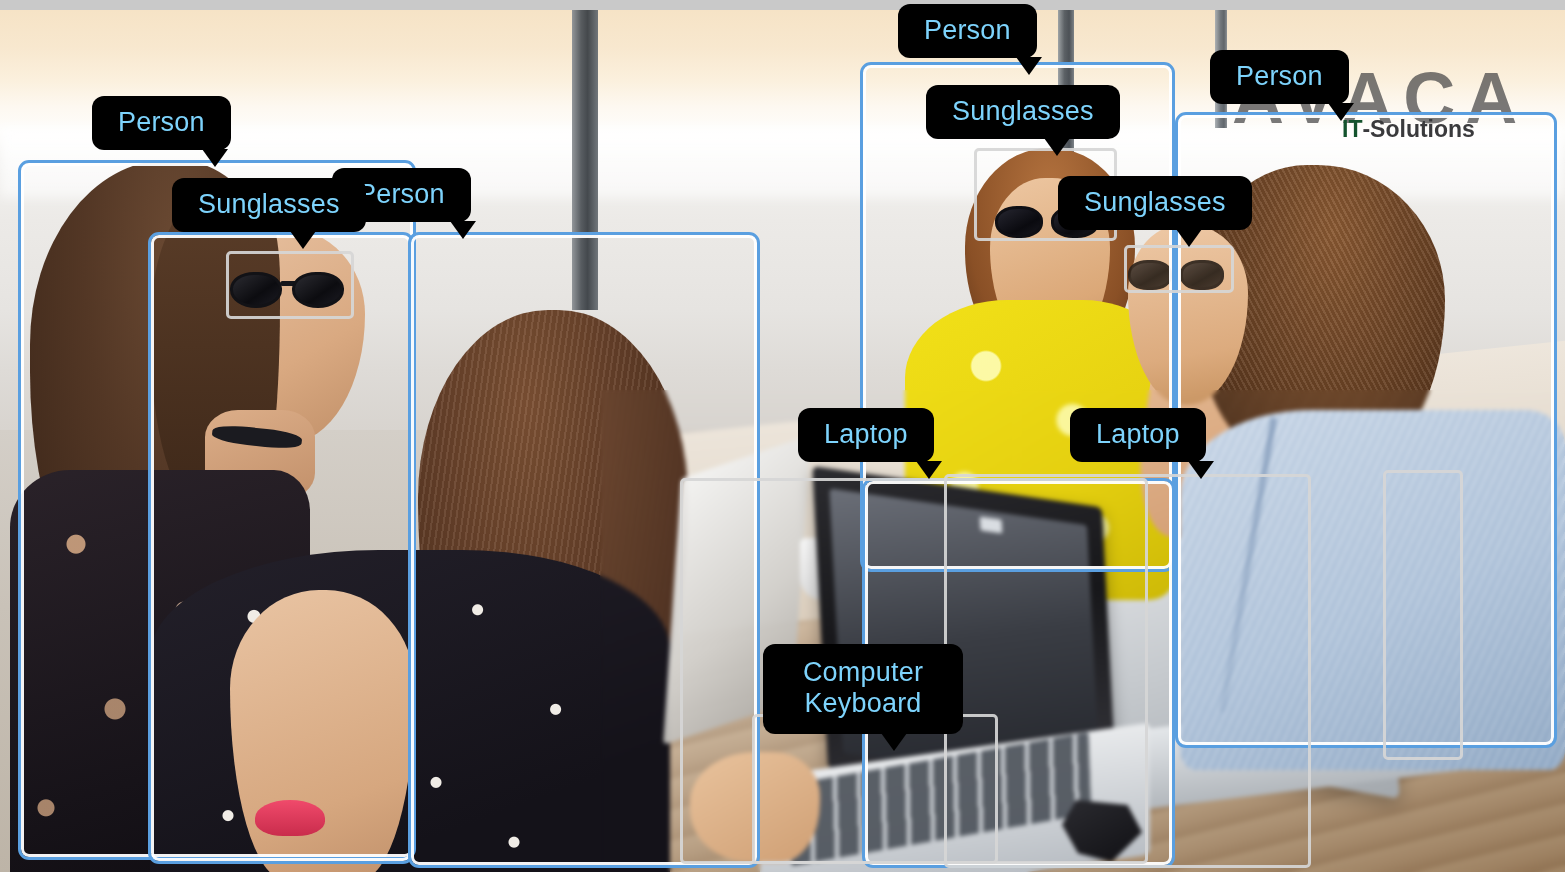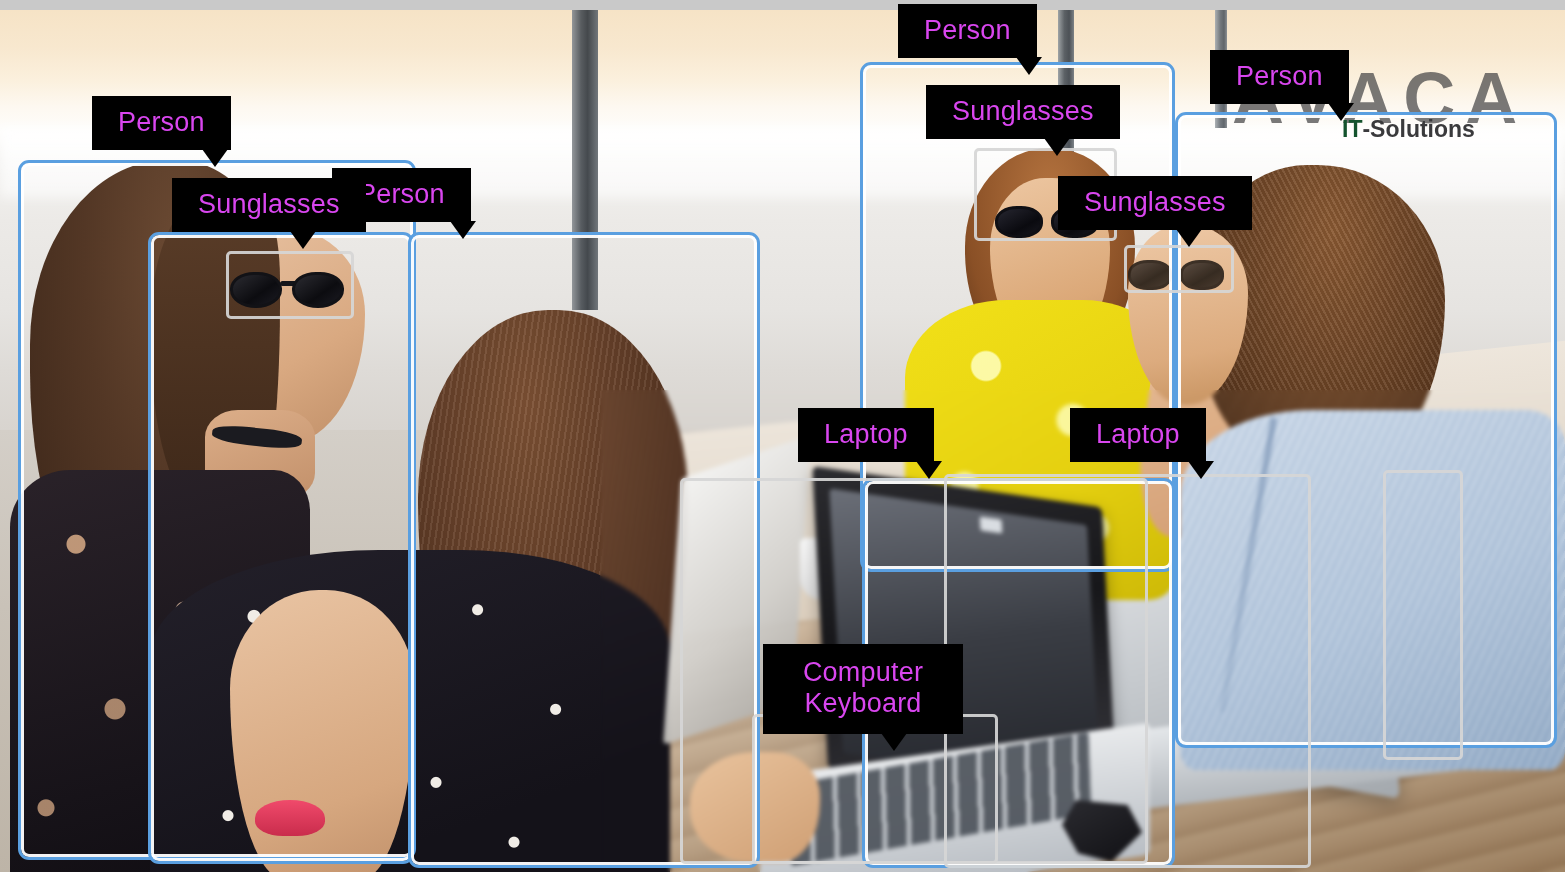--- a/index.html
+++ b/index.html
@@ -345,22 +345,22 @@
   .det-box.gray {
     border:3px solid rgba(214,214,214,.92);
     border-radius:5px;
     box-shadow:none;
   }
 
   
   .det-label {
     position:absolute;
     background:#000000;
-    color:#d946ef;
-    border-radius:0;
+    color:#7dd3fc;
+    border-radius:12px;
     font-size:27px;
     line-height:1.16;
     text-align:center;
     padding:11px 26px 12px;
     white-space:nowrap;
     font-family:"Liberation Sans", sans-serif;
     letter-spacing:.2px;
   }
   .det-label.two-line { white-space:normal; width:200px; padding:13px 14px 14px; }
   .det-label .ptr {

